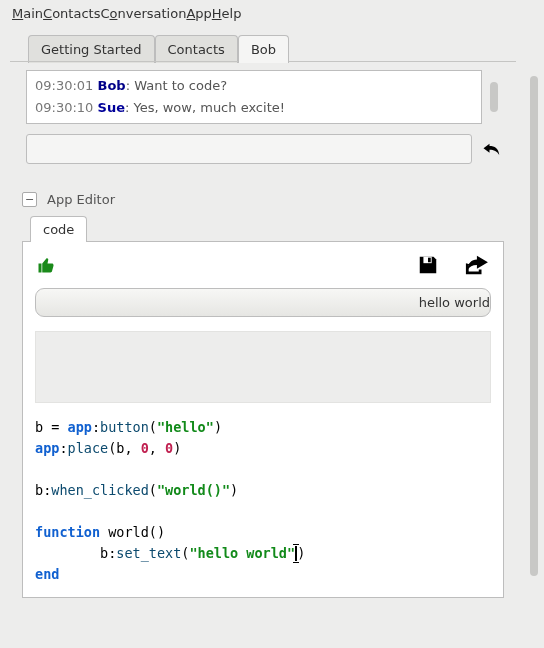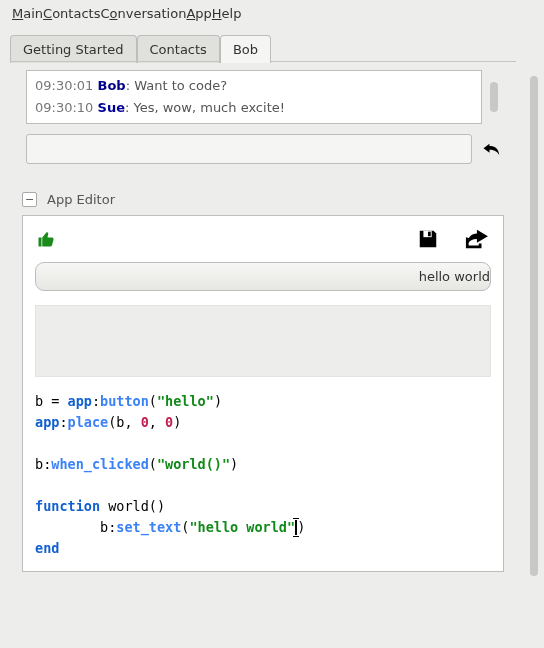--- a/index.html
+++ b/index.html
@@ -12,21 +12,21 @@
     overflow: hidden;
   }
   .menubar {
     display: flex;
     padding: 6px 12px;
   }
   .menubar .menuitem { cursor: default; }
   .menubar .menuitem .ul { text-decoration: underline; }
   .main-area {
     position: relative;
-    padding: 8px 10px;
+    padding: 8px 28px;
   }
   .tabrow {
     display: flex;
     align-items: flex-end;
   }
   .tab {
     padding: 6px 12px;
     border: 1px solid #bdbdbd;
     border-bottom: none;
     background: #e0e0dd;
@@ -164,21 +164,21 @@
     margin-top: 14px;
   }
   .code-area {
     margin-top: 14px;
     font-family: "DejaVu Sans Mono", monospace;
     font-size: 13.5px;
     line-height: 21px;
     color:#000;
   }
   .kw { color: #1060d0; font-weight: bold; }
-  .fn { color: #3b82f6; font-weight: bold; }
+  .fn { color: #0c4a6e; font-weight: normal; }
   .str { color: #128a1a; font-weight: bold;}
   .num { color: #c02050; font-weight: bold; }
   .id { color:#000; }
   .cursor {
     display:inline-block;
     border:1px solid #000;
     height:15px; width:0;
     transform: translateY(3px);
     position:relative;
   }
@@ -255,20 +255,21 @@
       </svg>
     </div>
 
     <div class="section-header">
       <div class="collapse-toggle">−</div>
       <span>App Editor</span>
     </div>
 
     <div class="editor-area">
       <div class="editor-tabs">
+        <div class="editor-tab active">code</div>
       </div>
       <div class="editor-panel">
         <div class="panel-toolbar">
           <svg class="thumbs-icon" viewBox="0 0 24 24">
             <path d="M2 22 L6 22 L6 10 L2 10 Z M22 12 C22 10.9 21.1 10 20 10 L14 10 L15 5 C15.2 4 14.5 3 13.5 3 C13 3 12.5 3.2 12.2 3.6 L7 10 L7 22 L18 22 C19 22 19.8 21.3 20 20.4 L22 13 C22 12.7 22 12.3 22 12 Z"></path>
           </svg>
           <div class="right">
             <svg class="save-icon" viewBox="0 0 24 24">
               <path d="M3 3 L18 3 L21 6 L21 21 L3 21 Z" fill="#000"></path>
               <rect x="7" y="3" width="9" height="7" fill="#fff"></rect>

